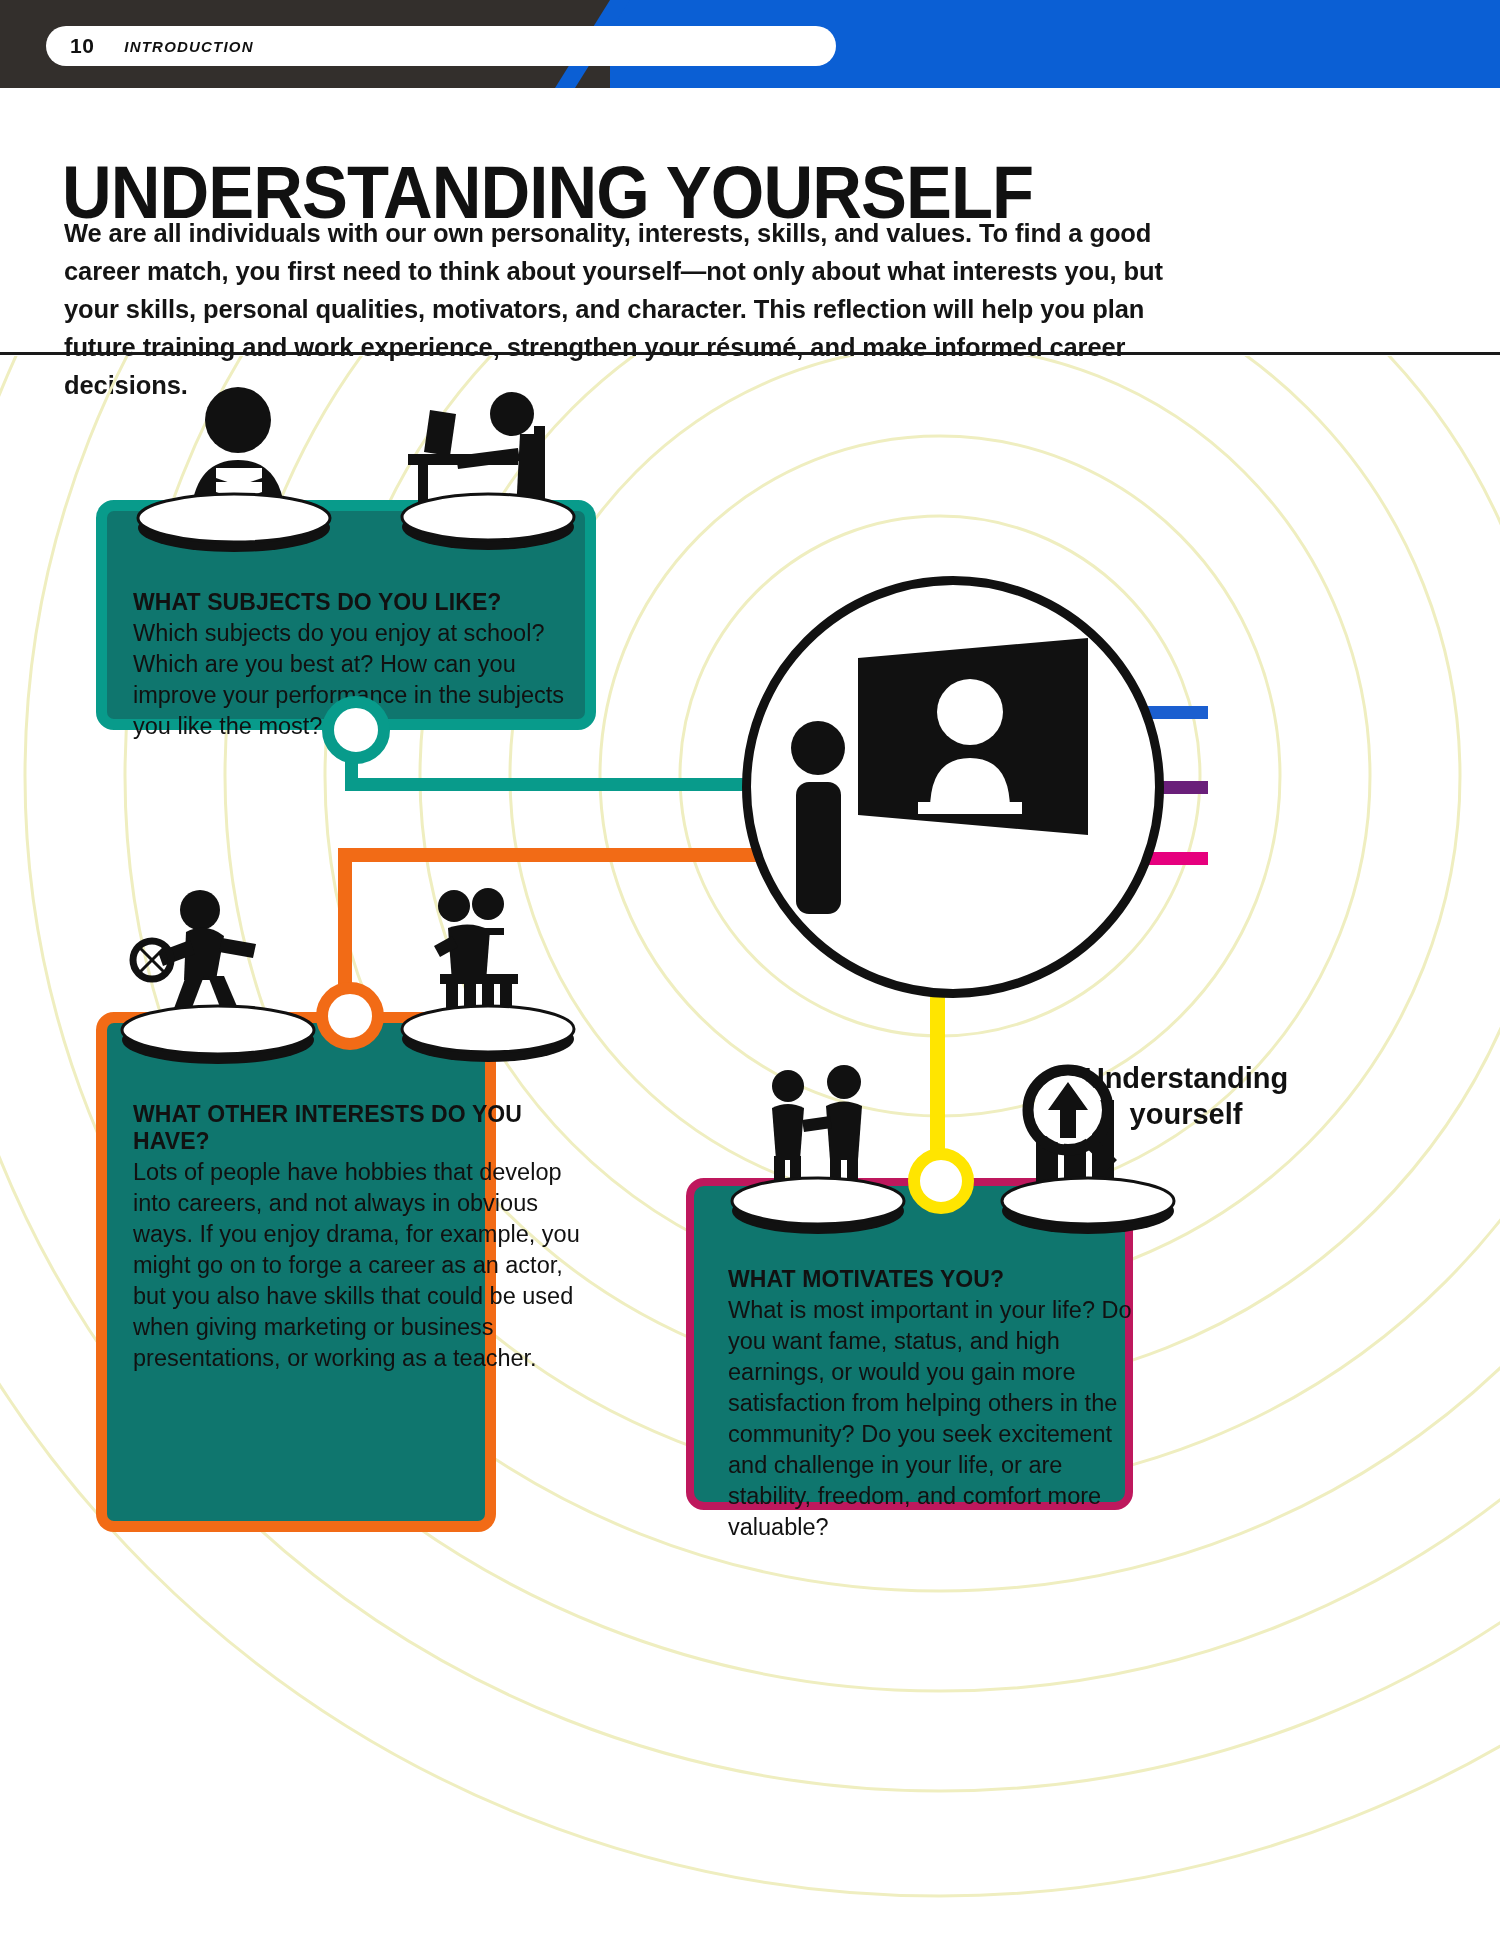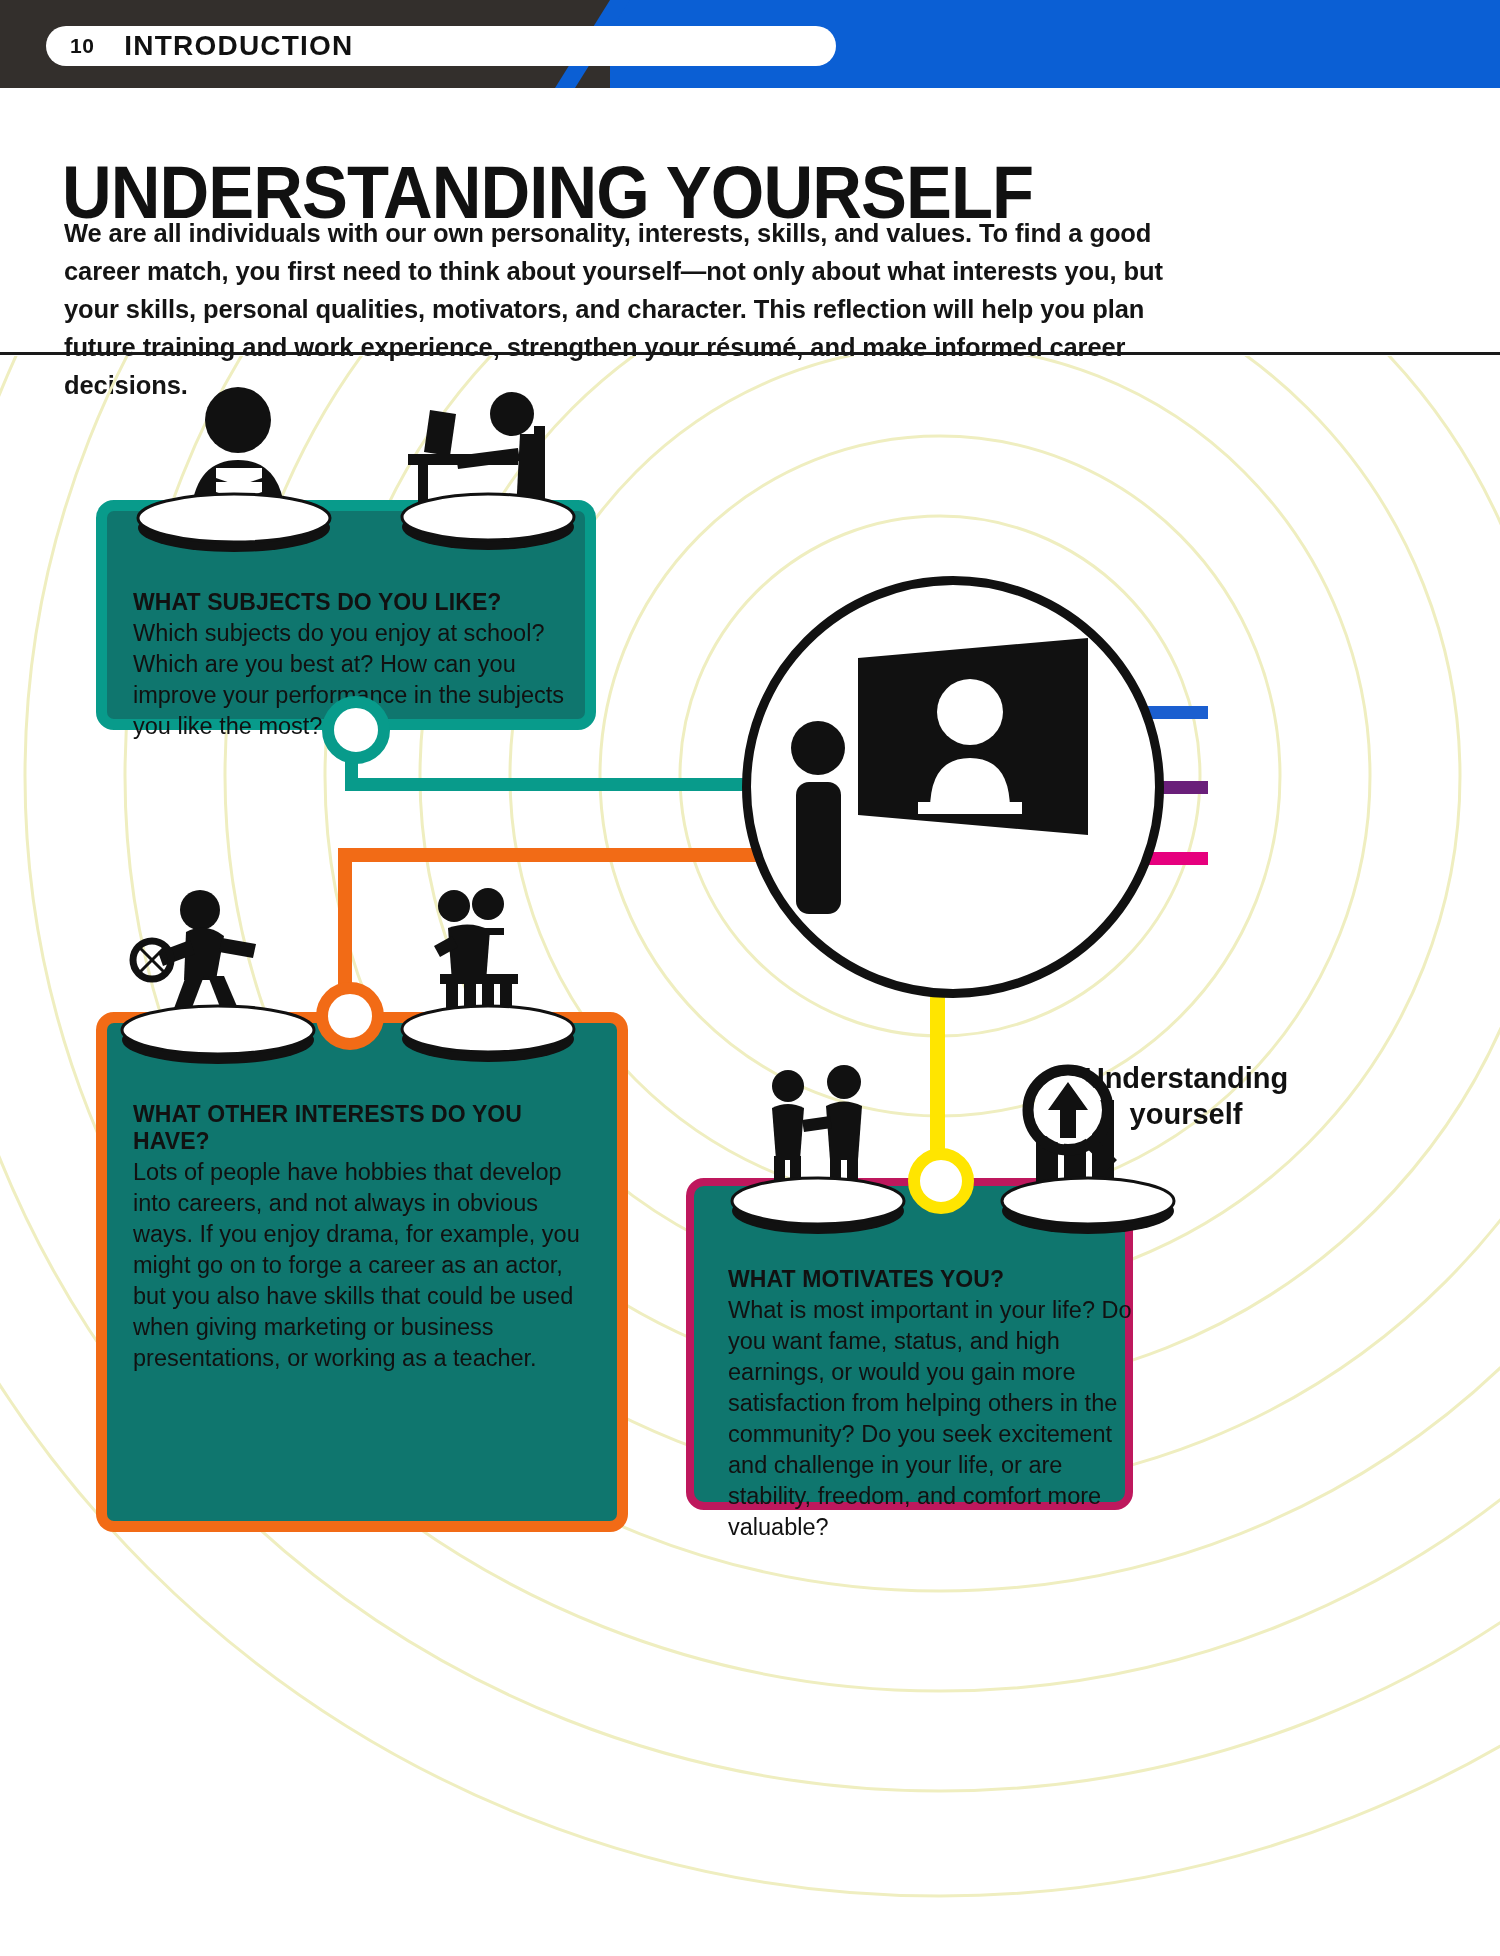--- a/index.html
+++ b/index.html
@@ -19,21 +19,21 @@
   #header-blue-right{position:absolute;left:610px;top:0;width:890px;height:88px;background:#0b5fd4;}
   #header-blue-sliver{position:absolute;left:610px;top:0;width:20px;height:88px;background:#0b5fd4;
       transform:skewX(-32deg);transform-origin:top left;}
   #header-pill{
     position:absolute;left:46px;top:26px;width:790px;height:40px;
     background:#ffffff;border-radius:20px;
     display:flex;align-items:center;
   }
   #header-pill .pg{margin-left:24px;font-size:21px;font-weight:bold;color:#111;letter-spacing:.5px;
       font-family:"Liberation Sans", sans-serif;}
-  #header-pill .sec{margin-left:30px;font-size:28px;font-weight:bold;color:#111;letter-spacing:1.2px;}
+  #header-pill .sec{margin-left:30px;font-size:15px;font-weight:bold;color:#111;letter-spacing:1.2px;font-style:italic;}
 
   
   #page-title{
     position:absolute;left:62px;top:104px;width:1200px;
     font-size:74px;line-height:78px;font-weight:bold;color:#111;
     letter-spacing:-1px;transform:scaleX(.93);transform-origin:left top;
   }
   #intro-paragraph{
     position:absolute;left:64px;top:188px;width:1110px;
     font-size:25.5px;line-height:38px;font-weight:bold;color:#141414;
@@ -89,21 +89,21 @@
 
   
   #card-subjects{
     left:96px;top:500px;width:500px;height:228px;
     border:11px solid #089b8b;border-radius:18px;
   }
   #card-subjects .inner{position:absolute;left:26px;top:78px;width:440px;}
 
   
   #card-interests{
-    left:96px;top:1012px;width:532px;height:518px;
+    left:96px;top:1012px;width:400px;height:518px;
     border:11px solid #f26b16;border-radius:18px;
   }
   #card-interests .inner{position:absolute;left:26px;top:78px;width:448px;}
 
   
   #card-motivates{
     left:686px;top:1178px;width:447px;height:330px;
     border:8px solid #be185d;border-radius:18px;
   }
   #card-motivates .inner{position:absolute;left:34px;top:80px;width:420px;}

